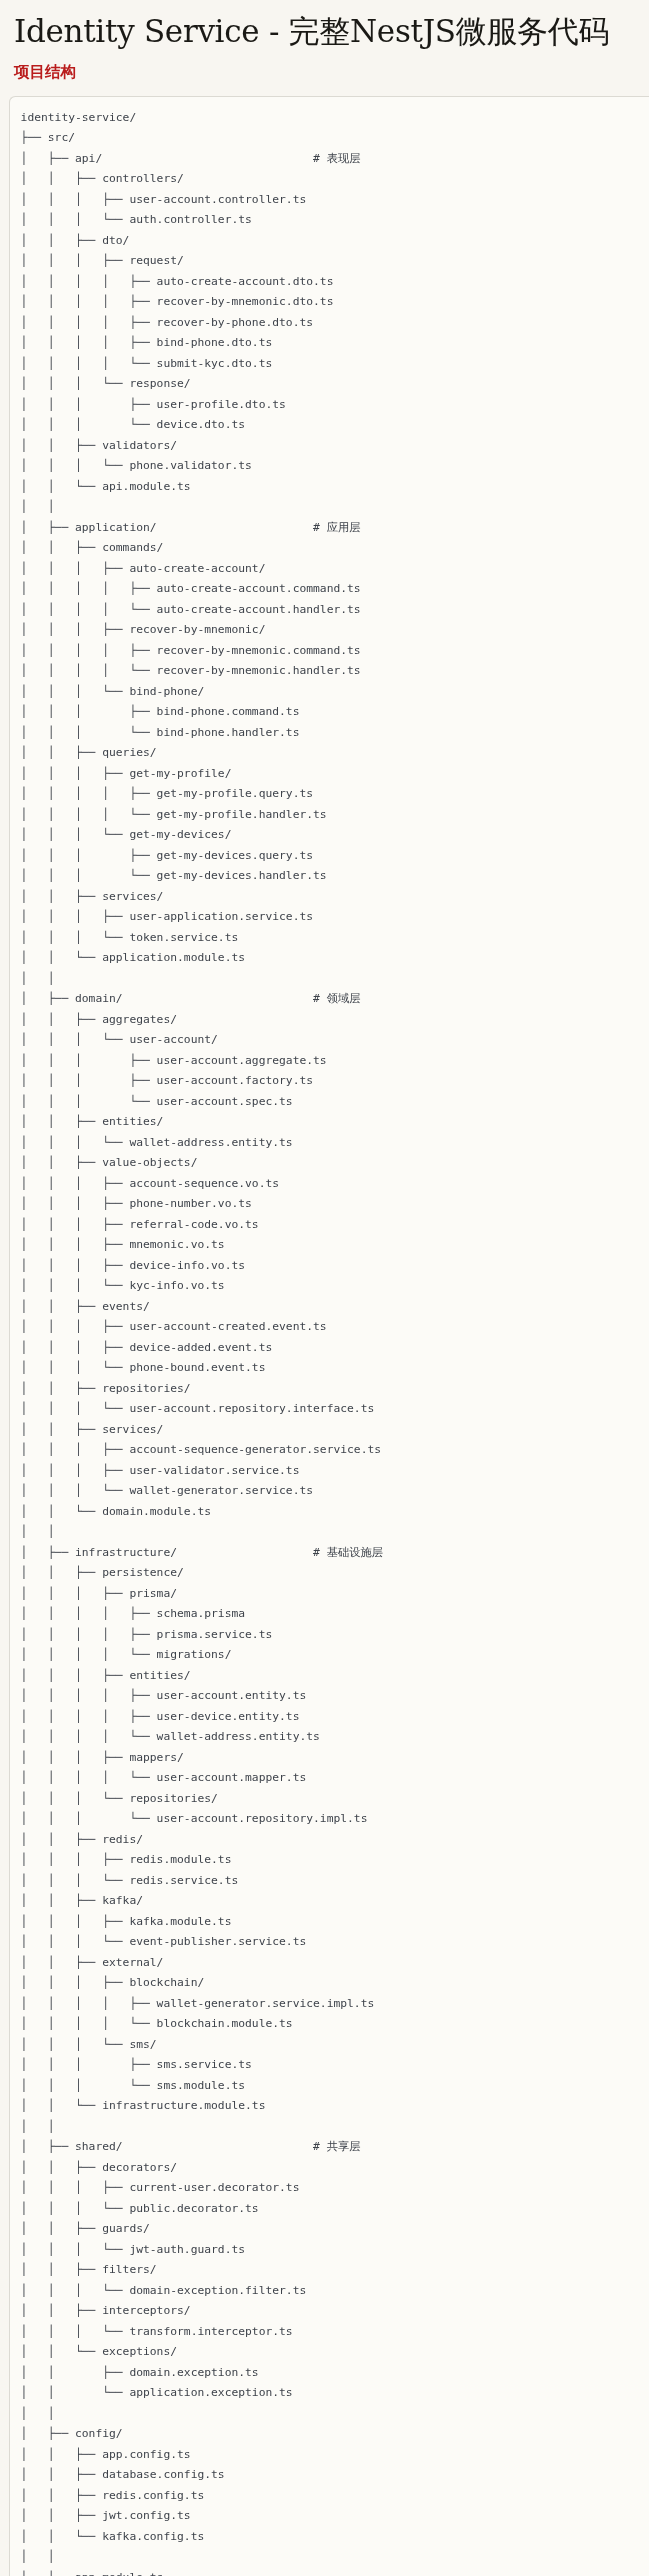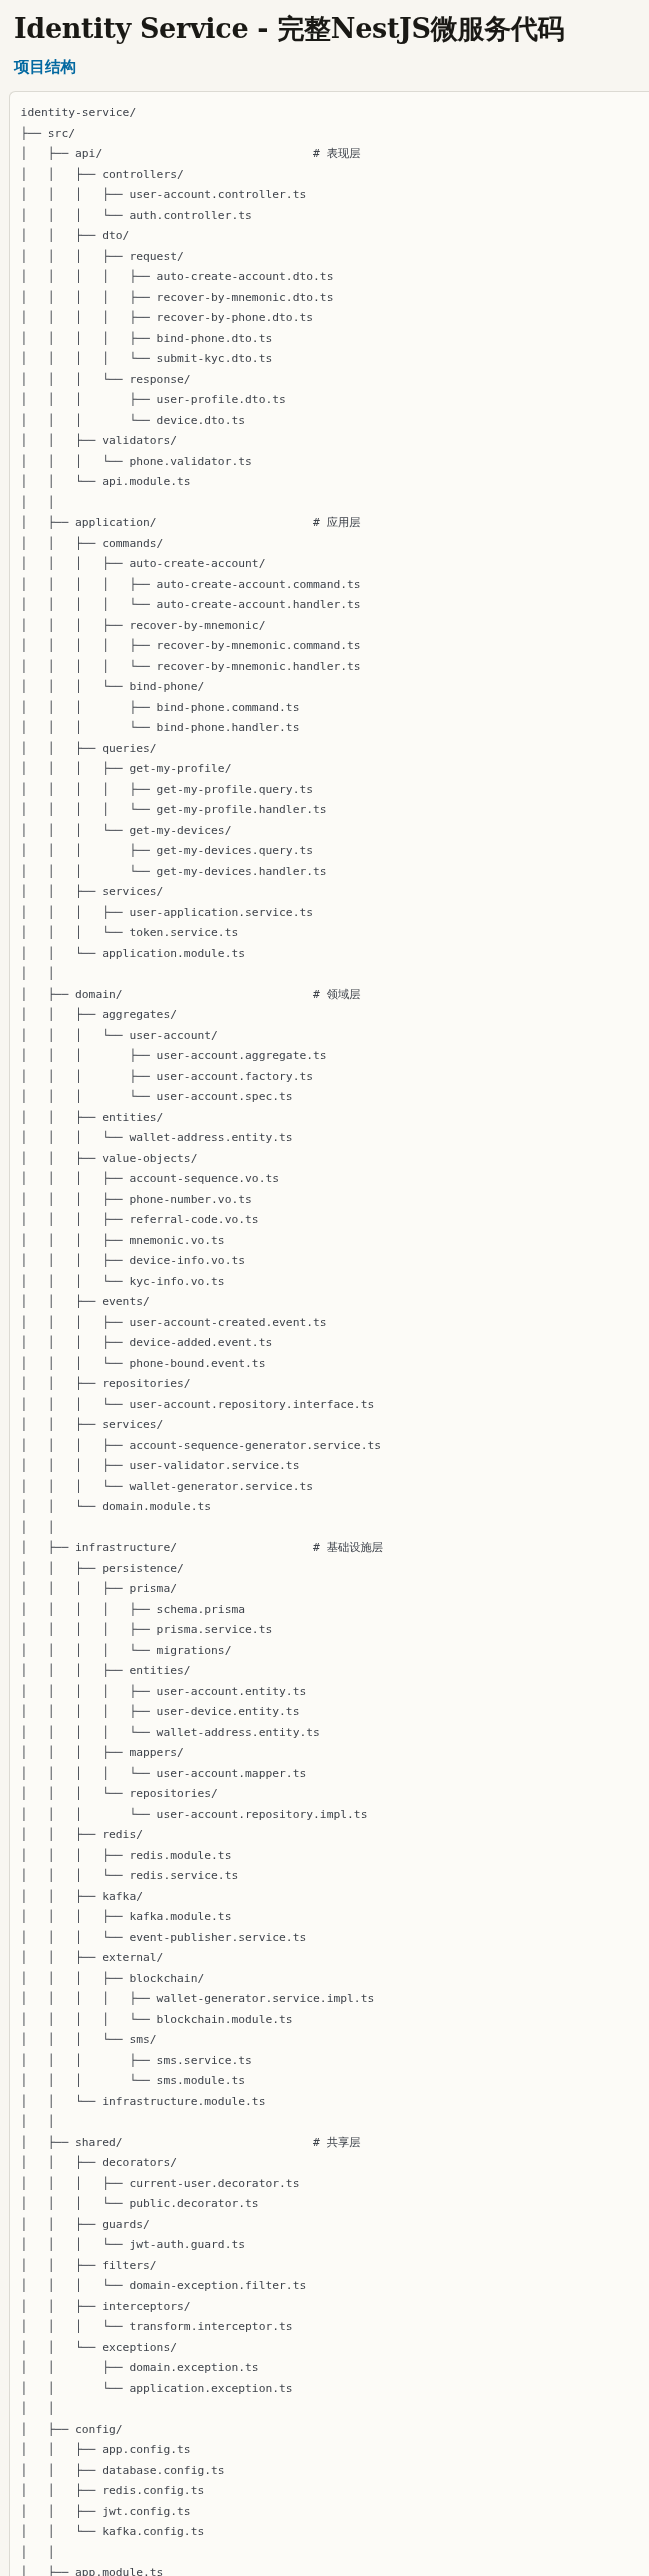--- a/index.html
+++ b/index.html
@@ -5,33 +5,33 @@
   * { margin: 0; padding: 0; box-sizing: border-box; }
   html, body { width: 649px; }
   body {
     height: 3043px;
     background: #F8F6F1;
     overflow: hidden;
     font-family: "Liberation Sans", sans-serif;
   }
   .page-title {
     font-family: "DejaVu Serif", serif;
-    font-weight: 700;
-    font-size: 27px;
+    font-weight: 400;
+    font-size: 31px;
     line-height: 1.2;
     letter-spacing: -0.3px;
     color: #1A1915;
     margin: 13.4px 12.4px 0 14px;
   }
   .section-heading {
     font-family: "Liberation Sans", sans-serif;
     font-weight: 700;
     font-size: 15.5px;
     line-height: 1.2;
-    color: #0369a1;
+    color: #b91c1c;
     margin: 12px 0 0 14px;
   }
   .code-block {
     margin: 15px 0 0 8.8px;
     background: #FCFBF7;
     border: 0.5px solid #DCDAD3;
     border-right: none;
     border-radius: 6.2px 0 0 6.2px;
     min-height: 2934px;
   }

